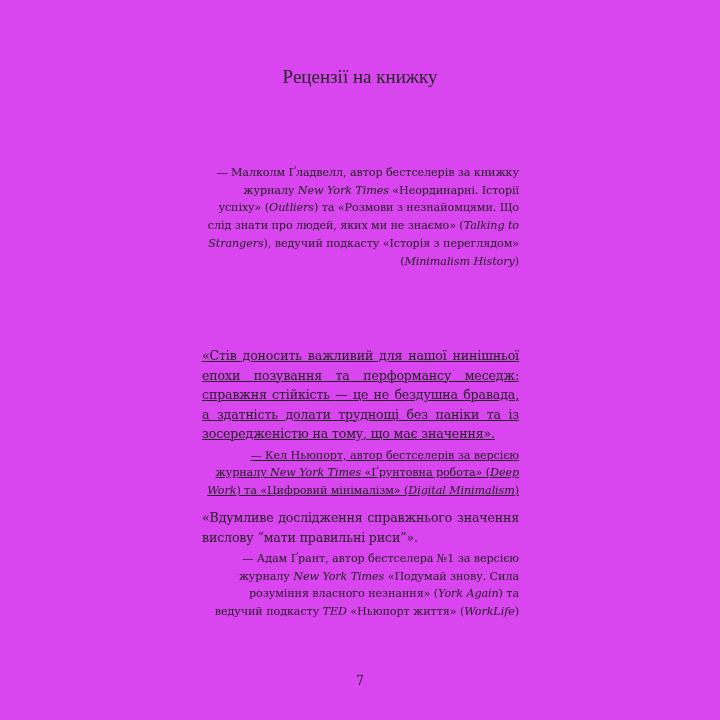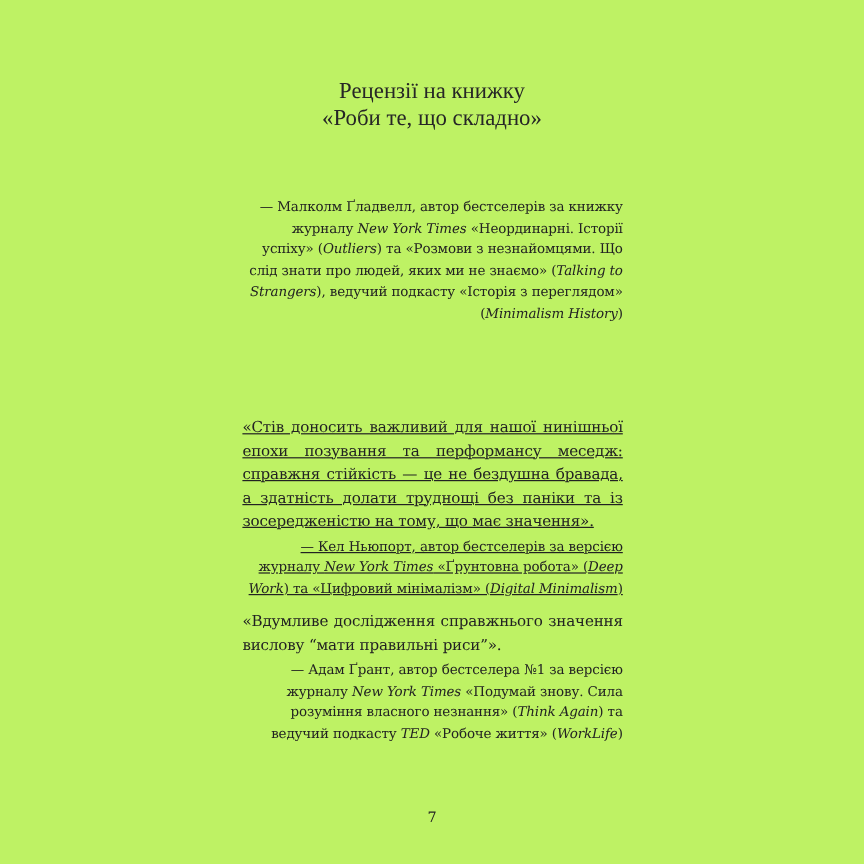--- a/index.html
+++ b/index.html
@@ -12,21 +12,21 @@
       height: 720px;
       position: relative;
       overflow: hidden;
       font-family: "DejaVu Serif", "Liberation Serif", serif;
       color: #222222;
     }
     .page {
       position: absolute;
       left: 0; top: 0;
       width: 720px; height: 720px;
-      background: #bef264;
+      background: #d946ef;
     }
     .title {
       position: absolute;
       left: 0;
       top: 66px;
       width: 720px;
       text-align: center;
       font-family: "Liberation Serif", serif;
       font-size: 19px;
       line-height: 22px;
@@ -70,32 +70,31 @@
       color: #222;
     }
   </style>
 </head>
 <body>
 
 <div class="page">
 
   <div class="title">
     <div>Рецензії на книжку</div>
-    <div>«Роби те, що складно»</div>
   </div>
 
   <div class="column review1">
     <p class="attr"><span>— Малколм Ґладвелл, автор бестселерів за книжку журналу </span><i>New York Times</i><span> «Неординарні. Історії успіху» (</span><i>Outliers</i><span>) та «Розмови з незнайомцями. Що слід знати про людей, яких ми не знаємо» (</span><i>Talking to Strangers</i><span>), ведучий подкасту «Історія з переглядом» (</span><i>Minimalism History</i><span>)</span></p>
   </div>
 
   <div class="column review2">
     <p class="quote">«Стів доносить важливий для нашої нинішньої епохи позування та перформансу меседж: справж­ня стійкість — це не бездушна бравада, а здатність долати труднощі без паніки та із зосередженістю на тому, що має значення».</p>
     <p class="attr"><span>— Кел Ньюпорт, автор бестселерів за версією журналу </span><i>New York Times</i><span> «Ґрунтовна робота» (</span><i>Deep Work</i><span>) та «Цифровий мінімалізм» (</span><i>Digital Minimalism</i><span>)</span></p>
   </div>
 
   <div class="column review3">
     <p class="quote">«Вдумливе дослідження справжнього значення ви­слову “мати правильні риси”».</p>
-    <p class="attr"><span>— Адам Ґрант, автор бестселера №1 за версією журналу </span><i>New York Times</i><span> «Подумай знову. Сила розуміння власного незнання» (</span><i>Think Again</i><span>) та ведучий подкасту </span><i>TED</i><span> «Робоче життя» (</span><i>WorkLife</i><span>)</span></p>
+    <p class="attr"><span>— Адам Ґрант, автор бестселера №1 за версією журналу </span><i>New York Times</i><span> «Подумай знову. Сила розуміння власного незнання» (</span><i>York Again</i><span>) та ведучий подкасту </span><i>TED</i><span> «Ньюпорт життя» (</span><i>WorkLife</i><span>)</span></p>
   </div>
 
   <div class="page-number">7</div>
 
 </div>
 
 </body></html>

